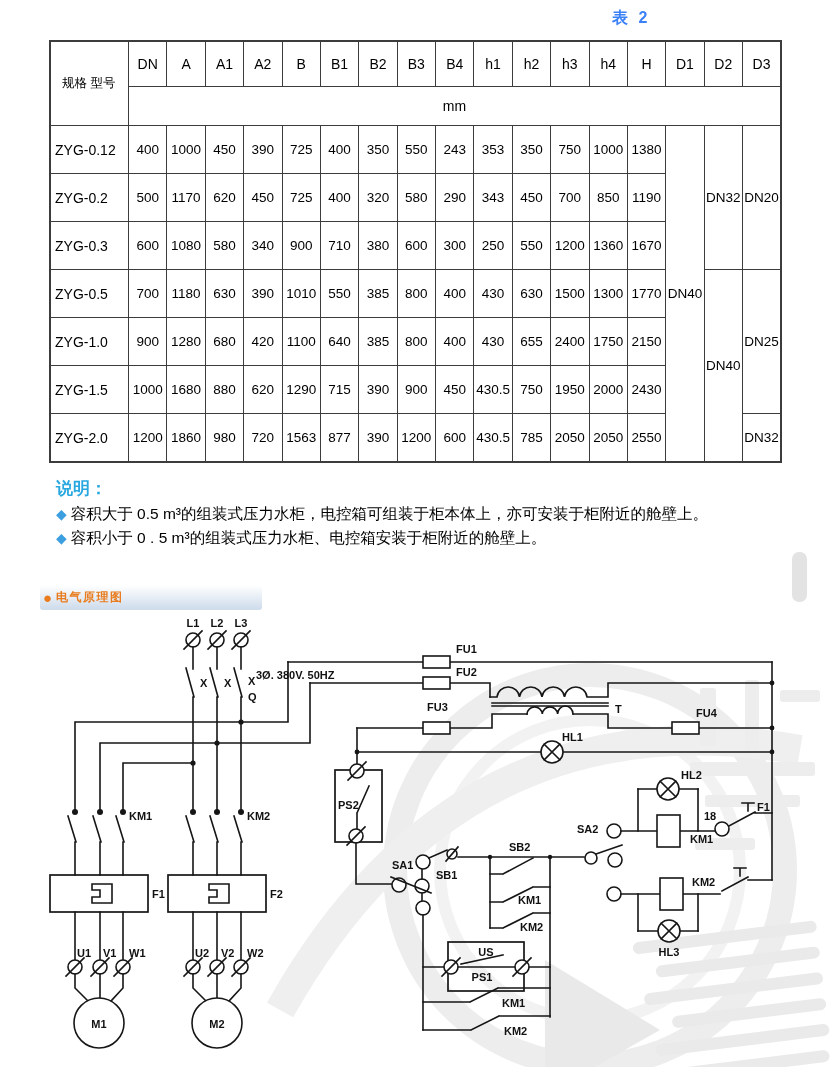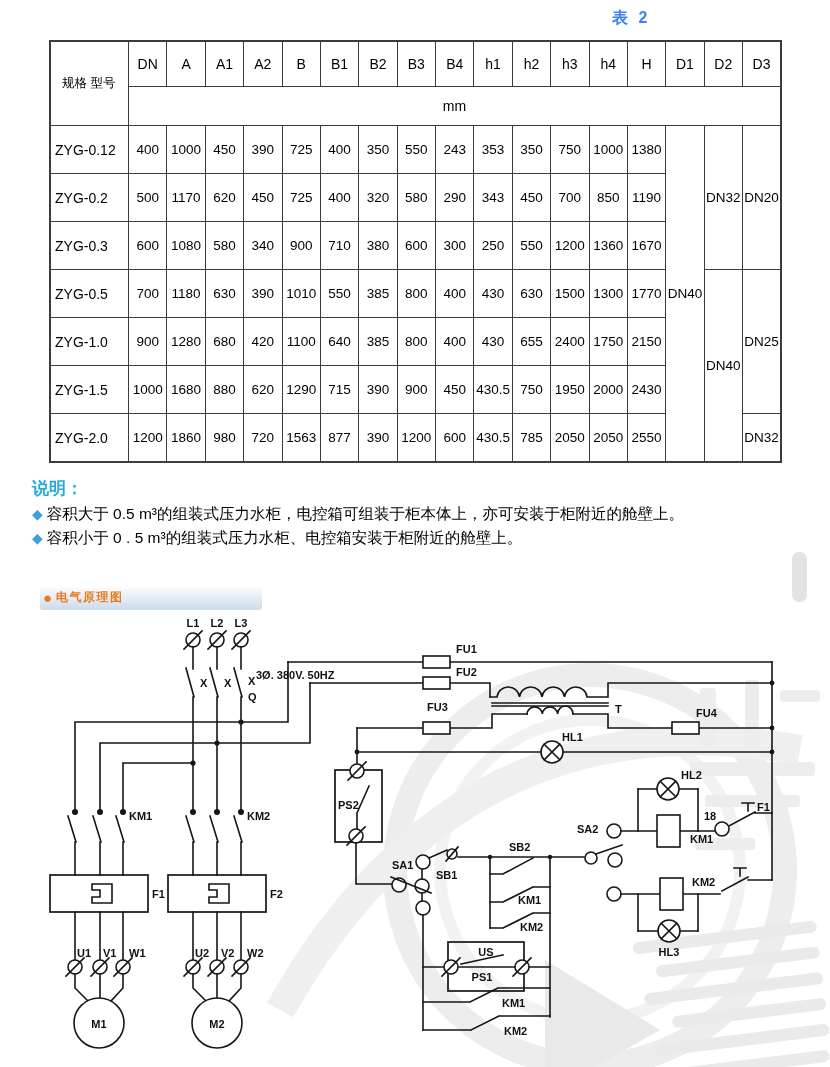--- a/index.html
+++ b/index.html
@@ -13,21 +13,21 @@
   table.t2{left:49px;top:40px;width:733px;border-collapse:collapse;table-layout:fixed;z-index:2;}
   .t2 th,.t2 td{border:1px solid #3c3c3c;font-weight:normal;font-size:13.5px;text-align:center;
                 padding:0;color:#000;background:transparent;}
   table.t2{border:2px solid #3c3c3c;}
   .t2 thead th.hcol{height:44px;font-size:14px;}
   th.corner{width:66px;font-size:12.5px;text-align:left;padding-left:11px;vertical-align:middle;}
   .unit-row td{height:38px;font-size:14px;border-radius:10px;}
   .t2 tbody td{height:47px;}
   .t2 td.model{text-align:left;padding-left:4px;font-size:14px;}
 
-  .notes{left:32px;top:477px;width:750px;z-index:2;}
+  .notes{left:56px;top:477px;width:750px;z-index:2;}
   .notes-title{color:#29a8e0;font-size:17px;font-weight:bold;margin-bottom:3px;}
   .note-item{display:flex;font-size:15.5px;line-height:1.48;color:#000;}
   .note-item .diamond{color:#3d9ee0;font-size:14px;margin-right:4px;line-height:1.7;}
   .note-item .txt{flex:1;}
 
   .section-bar{left:40px;top:584px;width:222px;height:26px;display:flex;align-items:center;
                background:linear-gradient(180deg,#ffffff 5%,#cfdcec 95%);border-radius:3px;z-index:2;}
   .section-bar .dot{color:#e87c1e;font-size:15px;margin:0 4px 0 3px;}
   .section-title{color:#e87c1e;font-size:12px;font-weight:bold;letter-spacing:1.5px;}
 

